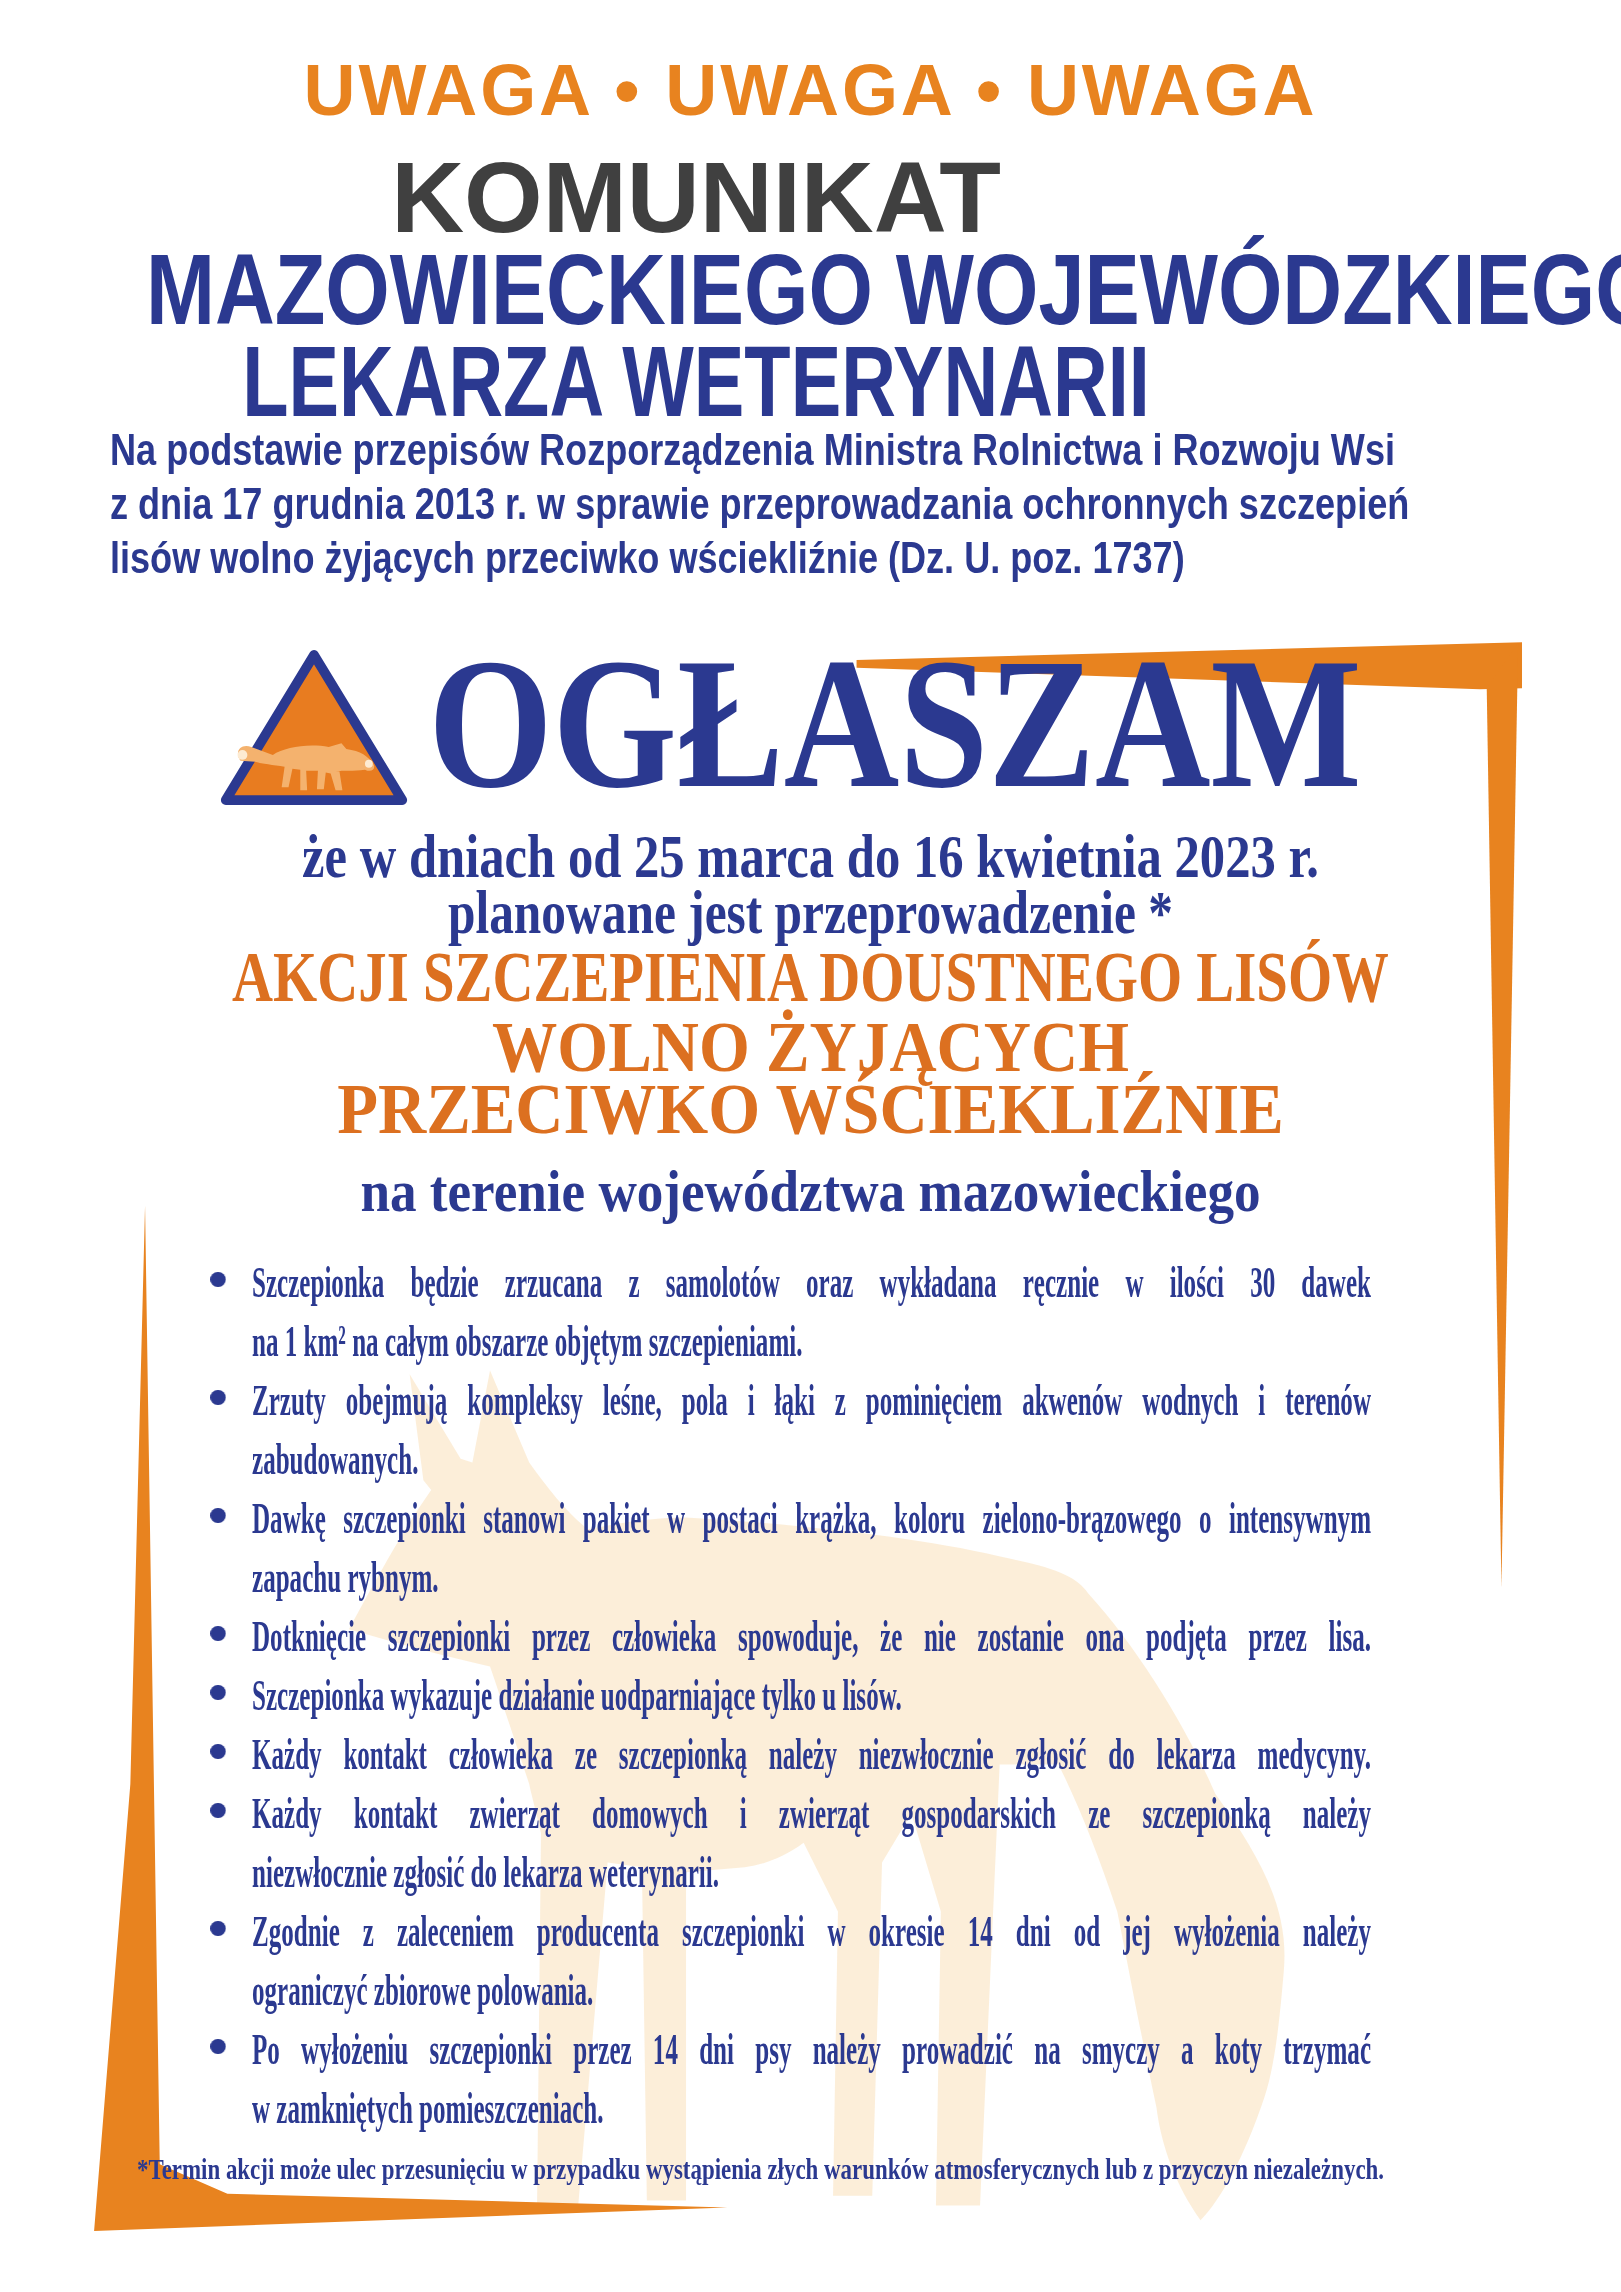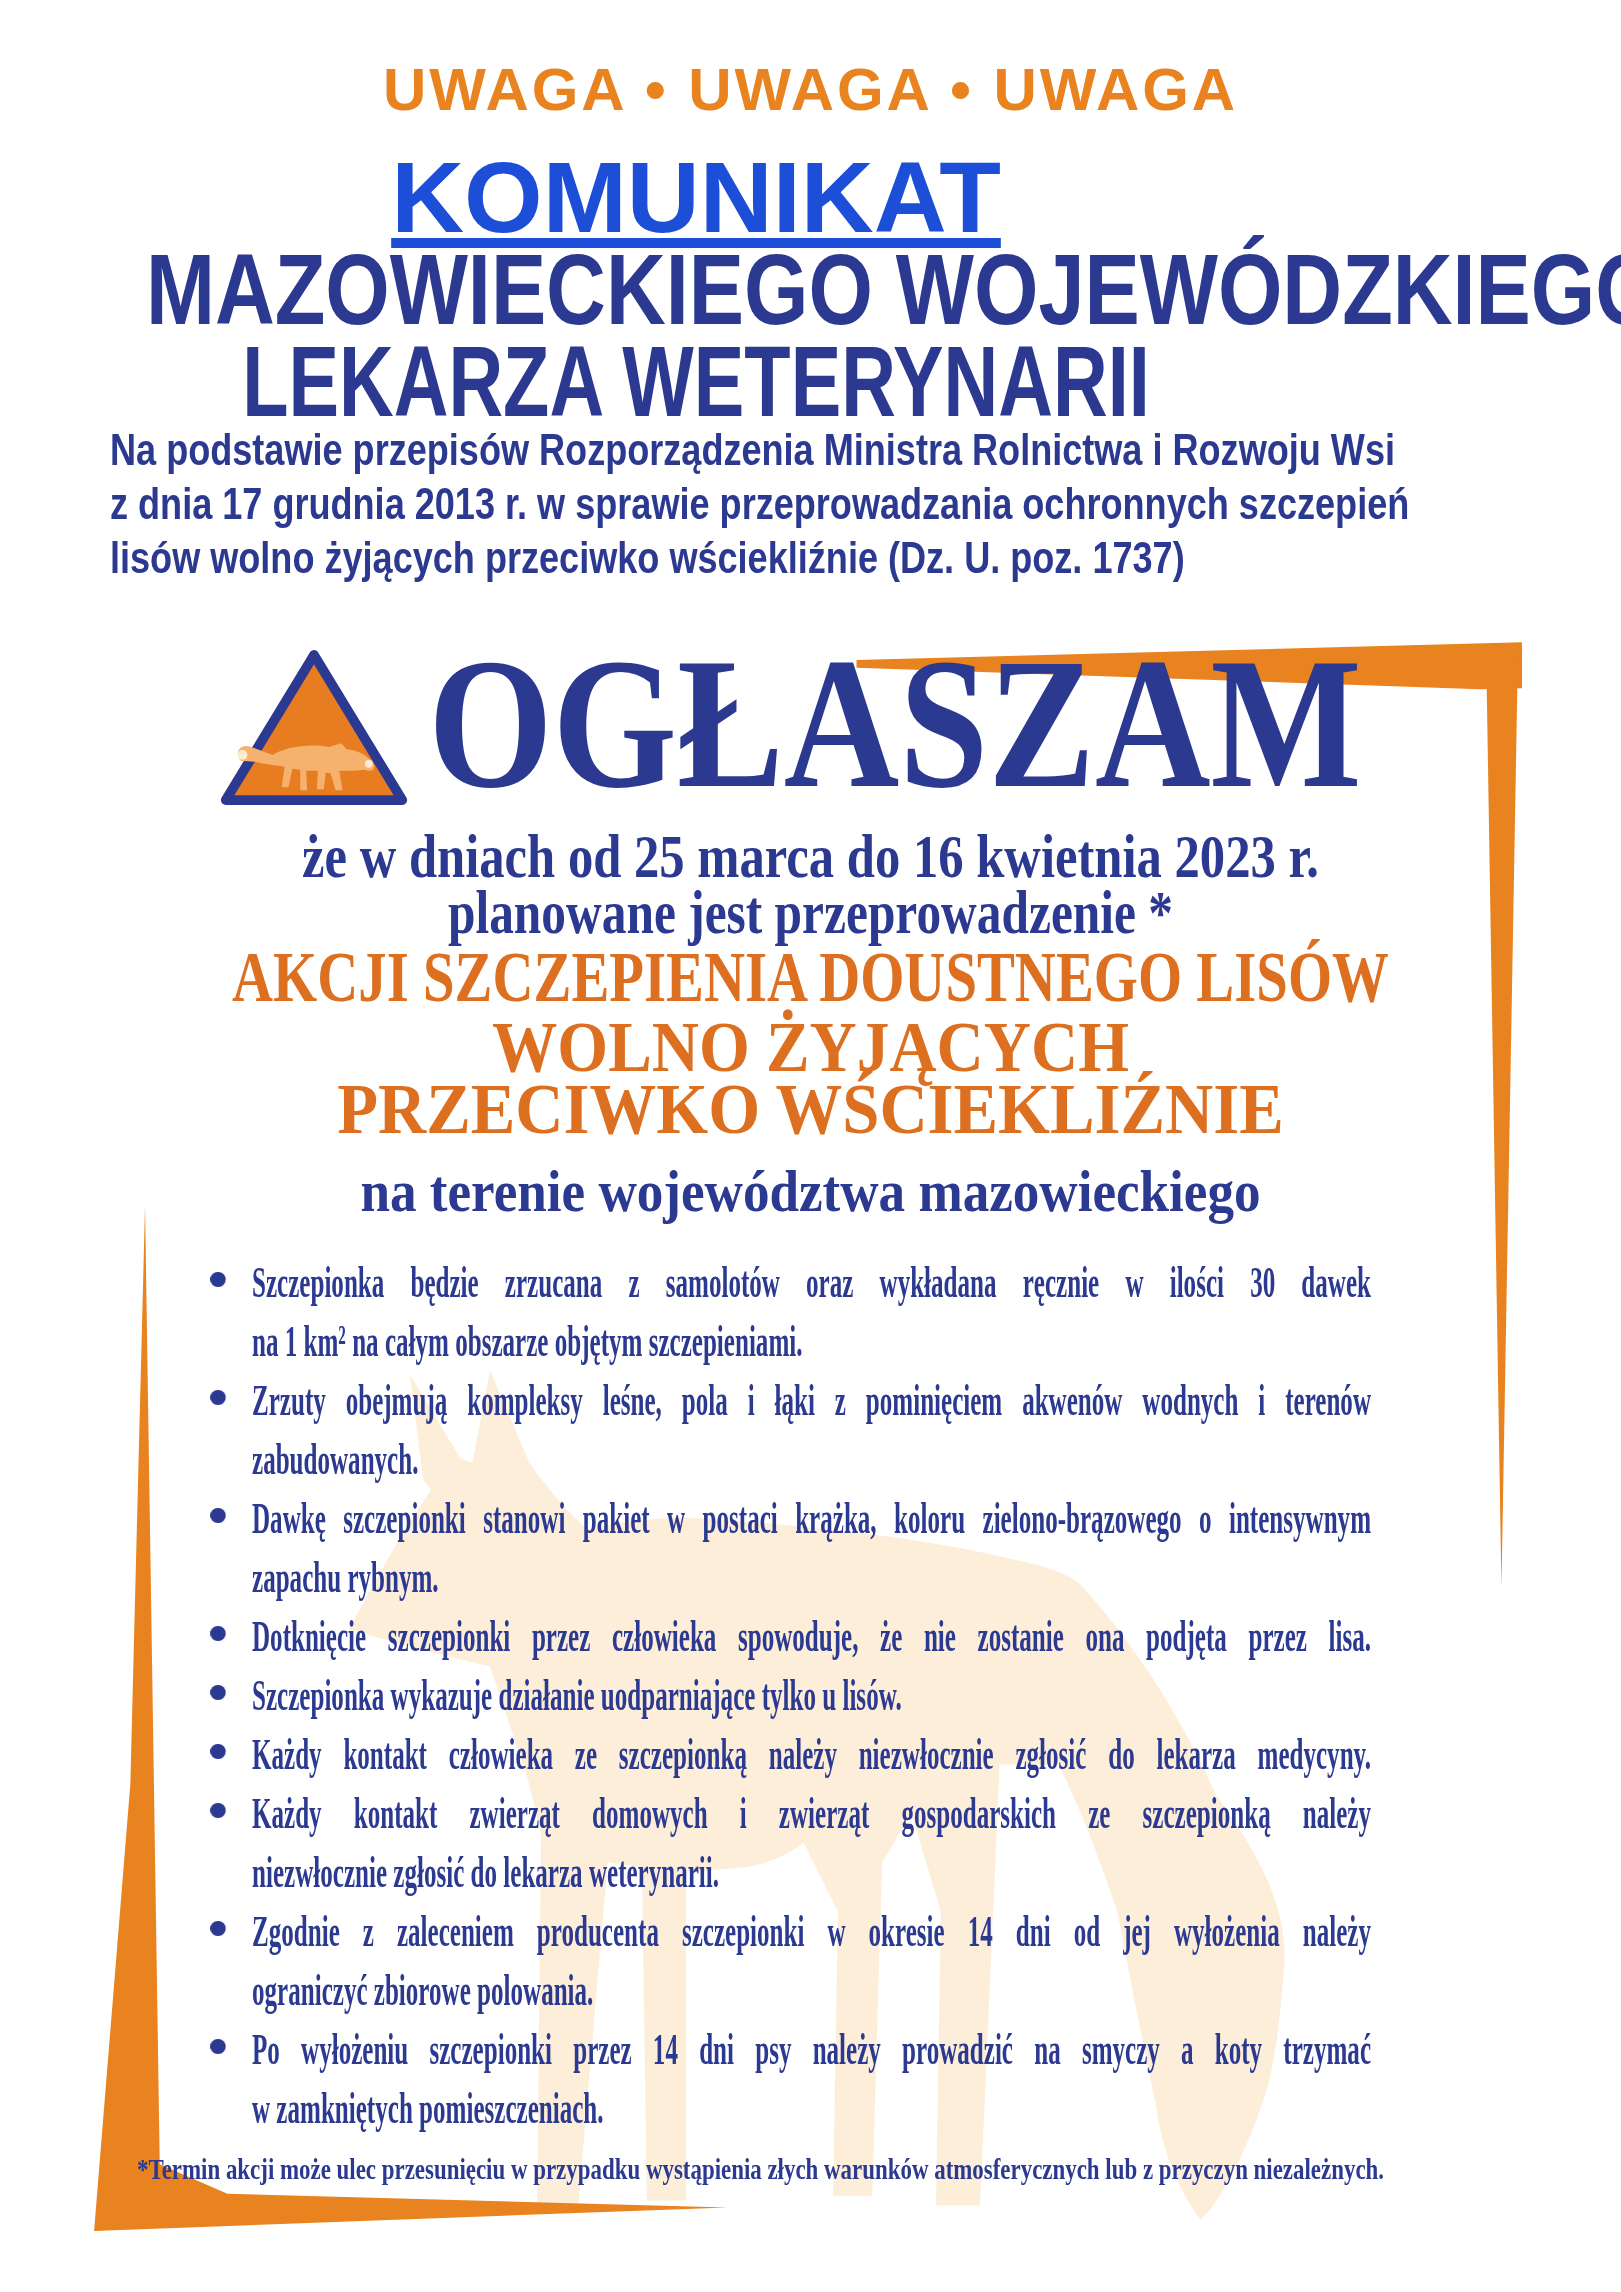--- a/index.html
+++ b/index.html
@@ -5,22 +5,22 @@
   html,body{margin:0;padding:0;background:#777;}
   #page{
     position:relative; width:1621px; height:2293px;
     background:#ffffff; overflow:hidden;
     font-family:"Liberation Serif","DejaVu Serif",serif;
   }
   .abs{position:absolute;}
   .ctr{left:0; right:0; text-align:center; white-space:nowrap;}
   
   .sans{font-family:"Liberation Sans","DejaVu Sans",sans-serif; font-weight:bold;}
-  .uwaga{top:50px; font-size:60px; line-height:80px; letter-spacing:2.9px; color:#E8831F;}
-  .t1{top:147px; font-size:101px; line-height:101px; color:#1d4ed8; padding-right:229px;text-decoration:underline;}
+  .uwaga{top:50px; font-size:72px; line-height:80px; letter-spacing:2.9px; color:#E8831F;}
+  .t1{top:147px; font-size:101px; line-height:101px; color:#404040; padding-right:229px;}
   .t2{top:239px; font-size:101px; line-height:101px; color:#2B3990; transform:scaleX(.82);}
   .t3{top:331px; font-size:101px; line-height:101px; color:#2B3990; padding-right:229px;
       transform:scaleX(.75); transform-origin:696px 50%;}
   .legal{top:423px; left:110px; width:1715px; font-size:44px; line-height:54px;
          color:#2B3990; transform:scaleX(.82); transform-origin:0 0;}
   .legal .pline{white-space:nowrap;}
   
   .serif{font-weight:bold; color:#2B3990;}
   .oglaszam{top:630px; font-size:186px; line-height:186px; padding-left:196px;
             transform:scaleX(.86);}

